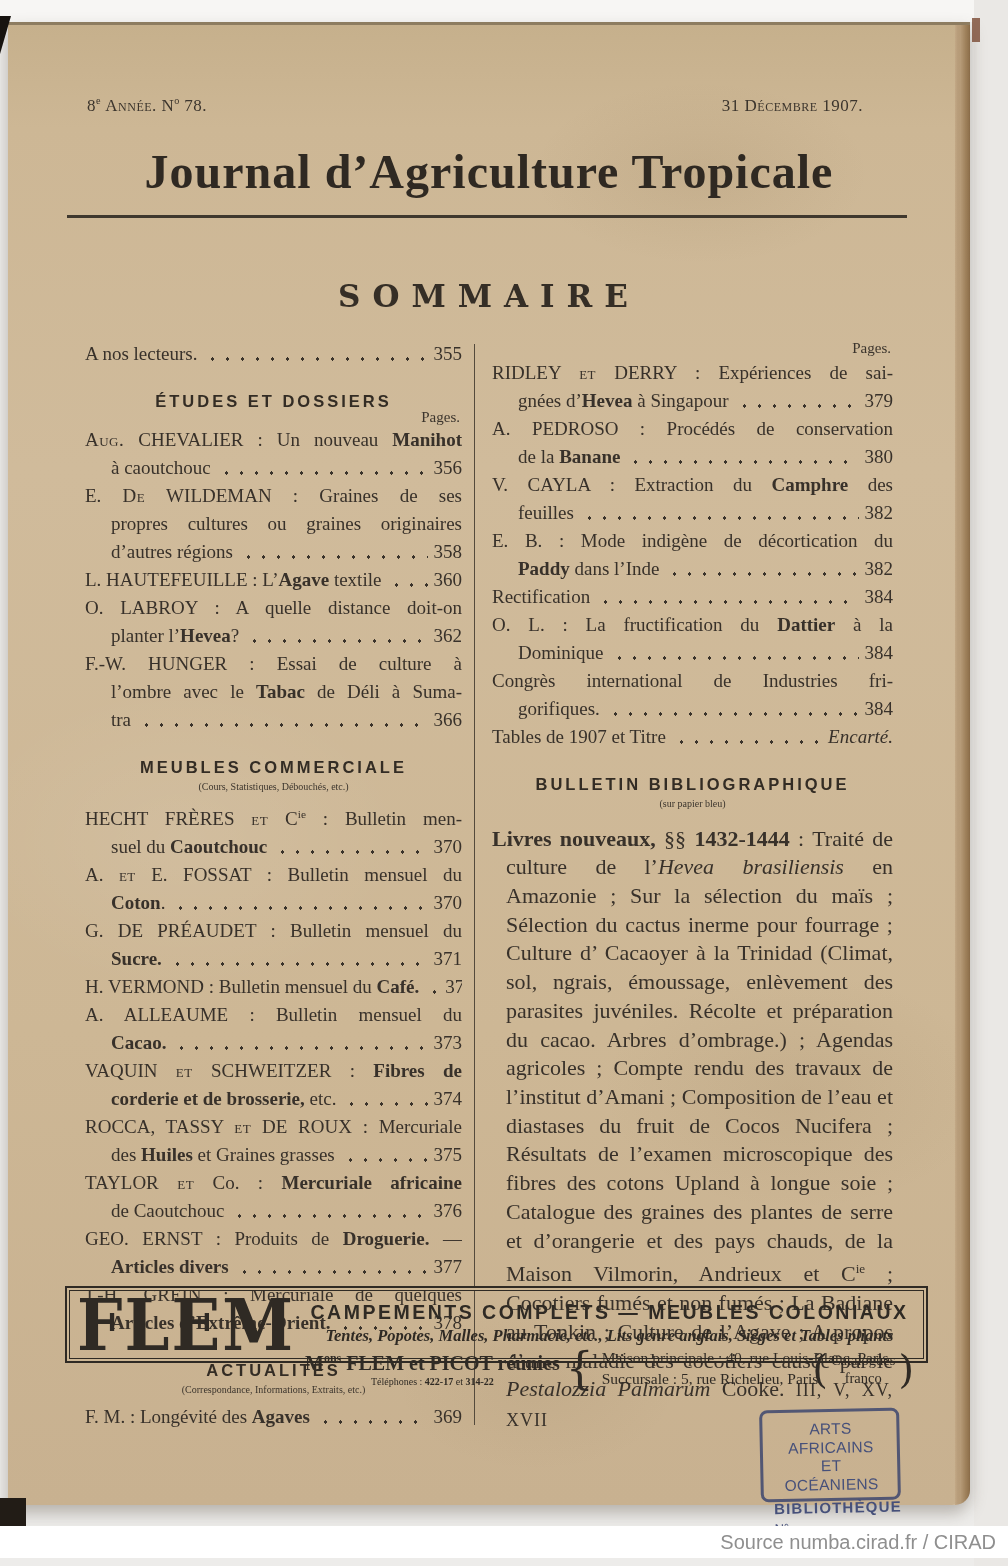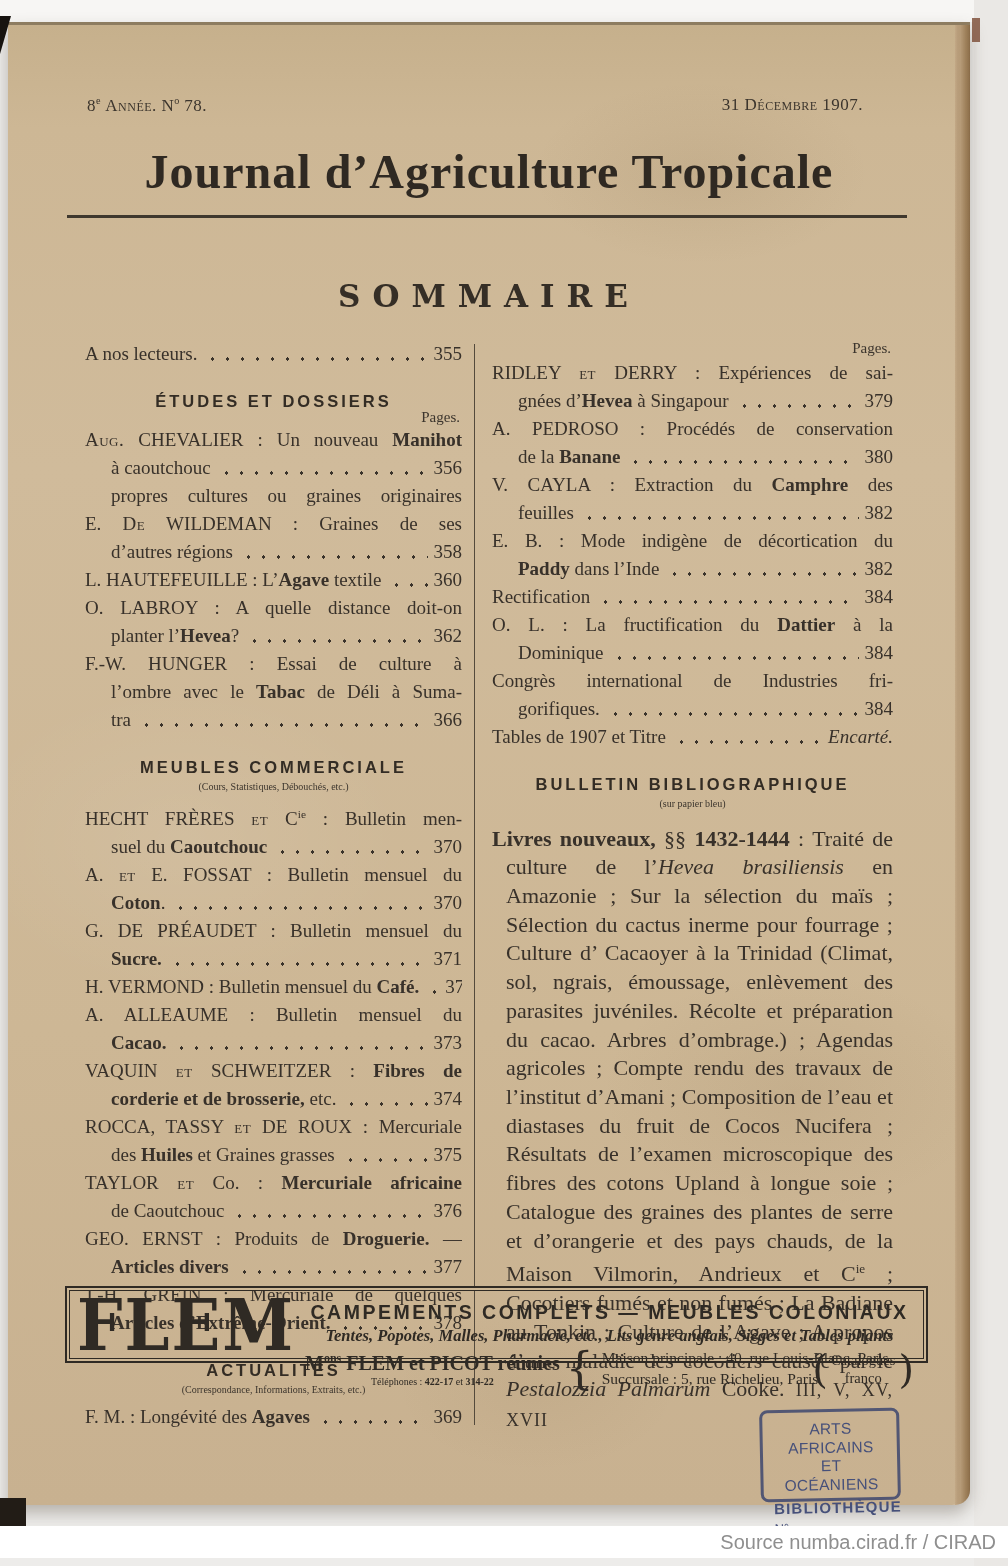--- a/index.html
+++ b/index.html
@@ -27,21 +27,21 @@
   .artifact{position:absolute;}
   #artifact-topleft{left:0;top:16px;width:11px;height:38px;background:#17130f;
         clip-path:polygon(0 0,100% 0,0 100%);}
   #artifact-topright{right:28px;top:18px;width:8px;height:24px;background:#7a4a33;opacity:.8;}
   #artifact-bottomleft{left:0;top:1498px;width:26px;height:46px;background:#221c16;}
 
   #content{position:absolute;left:77px;top:0;width:808px;}
 
   
   .masthead{margin-top:70px;display:flex;justify-content:space-between;
-            padding:0 30px 0 2px;font-size:17px;letter-spacing:.5px;color:#3c352d;}
+            padding:0 30px 0 2px;font-size:17px;letter-spacing:.5px;color:#3c352d;align-items:flex-end;}
   .journal-title{margin-top:28px;text-align:center;font-weight:bold;font-size:48px;
             letter-spacing:1px;color:#2f2922;}
   .title-rule{margin:16px 0 0 -18px;width:calc(100% + 32px);height:3px;background:#3f382e;}
 
   .sommaire{margin-top:60px;text-align:center;font-family:"DejaVu Serif",serif;
             font-weight:bold;font-size:31px;letter-spacing:12px;color:#352e26;}
 
   
   .cols{display:flex;margin-top:26px;}
   #col-left{width:377px;flex:none;}
@@ -152,22 +152,22 @@
             <div class="pages-label">Pages.</div>
             <div class="toc-item">
               <div class="toc-line"><span class="toc-text"><span class="s-sc">Aug.</span><span class="s-n"> CHEVALIER : Un nouveau </span><span class="s-b">Manihot</span></span></div>
               <div class="toc-line cont last">
                 <span class="toc-text"><span class="s-n">à caoutchouc</span></span>
                 <span class="dots"></span>
                 <span class="toc-page">356</span>
               </div>
             </div>
             <div class="toc-item">
+              <div class="toc-line"><span class="toc-text"><span class="s-n">E. </span><span class="s-sc">De</span><span class="s-n"> WILDEMAN : Graines de ses</span></span></div>
               <div class="toc-line cont"><span class="toc-text"><span class="s-n">propres cultures ou graines originaires</span></span></div>
-              <div class="toc-line"><span class="toc-text"><span class="s-n">E. </span><span class="s-sc">De</span><span class="s-n"> WILDEMAN : Graines de ses</span></span></div>
               <div class="toc-line cont last">
                 <span class="toc-text"><span class="s-n">d’autres régions</span></span>
                 <span class="dots"></span>
                 <span class="toc-page">358</span>
               </div>
             </div>
             <div class="toc-item">
               <div class="toc-line last">
                 <span class="toc-text"><span class="s-n">L. HAUTEFEUILLE : L’</span><span class="s-b">Agave</span><span class="s-n"> textile</span></span>
                 <span class="dots"></span>

